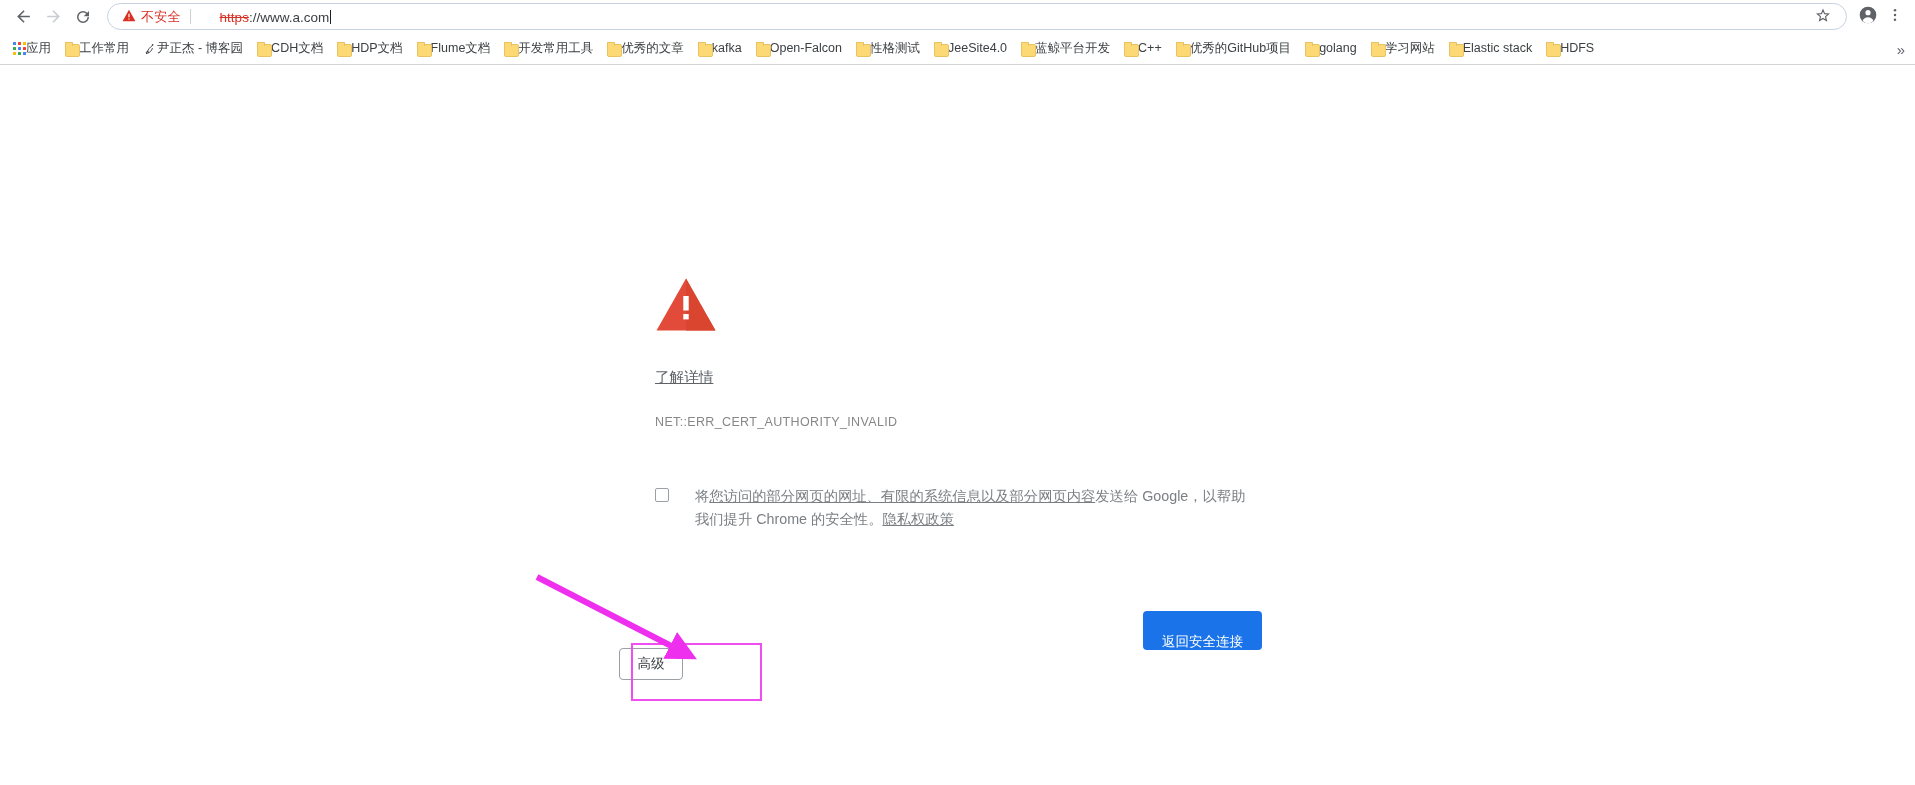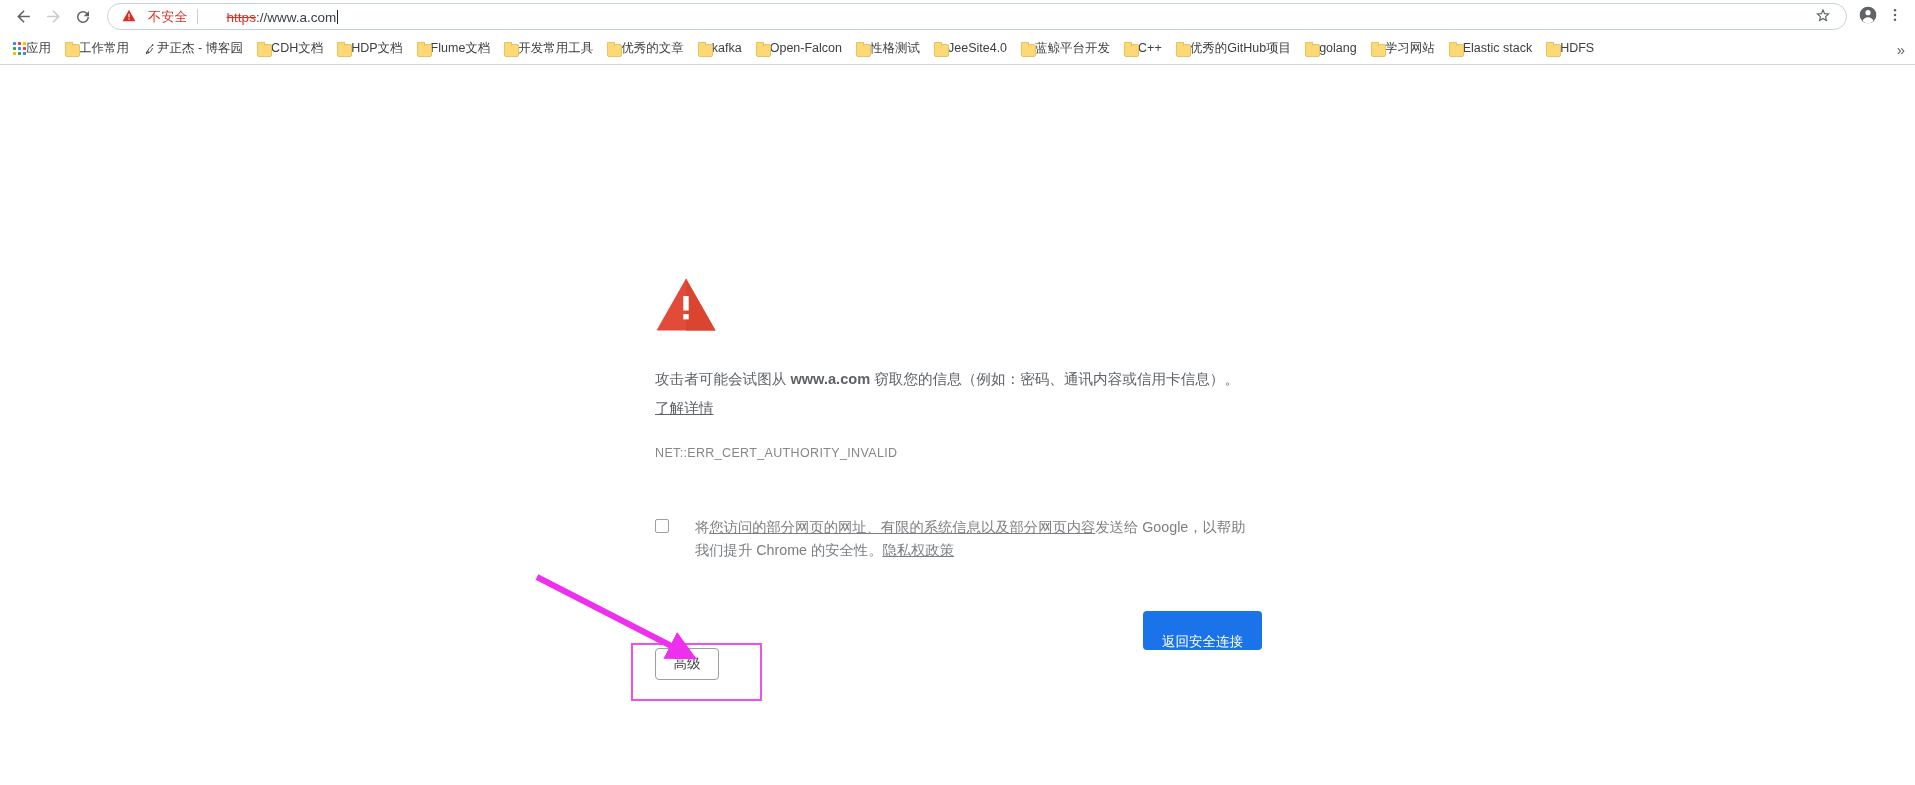--- a/index.html
+++ b/index.html
@@ -59,21 +59,20 @@
     align-items: center;
     flex: 0 0 auto;
     gap: 5px;
   }
   #security-chip .warn-tri { display:block; }
   #not-secure-label {
     color: #d93025;
     font-size: 13px;
     line-height: 1;
     letter-spacing: .2px;
-    margin-left: 7px;
   }
   #chip-divider {
     width: 1px;
     height: 15px;
     background: #cfcfcf;
     margin: 0 9px 0 9px;
     flex: 0 0 auto;
   }
   #url-text {
     font-size: 13.5px;
@@ -247,21 +246,21 @@
     font-size: 14.3px;
     color: #7b7f83;
     line-height: 1.62;
   }
   .dotted-link { text-decoration: underline; }
   #privacy-link { text-decoration: underline; color: #7b7f83; }
 
   
   #advanced-button {
     position: absolute;
-    left: 655px;
+    left: 619px;
     top: 583px;
     min-width: 64px;
     height: 32px;
     padding: 0 14px;
     background: #ffffff;
     border: 1px solid #9aa0a6;
     border-radius: 4px;
     font-size: 13.5px;
     color: #3c4043;
     font-family: "Liberation Sans", "DejaVu Sans", sans-serif;
@@ -515,21 +514,20 @@
     <div id="warn-triangle">
       <svg width="62" height="55" viewBox="0 0 62 55" aria-hidden="true">
         <path d="M31 1.5L60.5 53.5H1.5z" fill="#e24b3a"></path>
         <path d="M31 1.5L60.5 53.5H31z" fill="#d9452f"></path>
         <rect x="28.3" y="19" width="5.4" height="14.5" fill="#ffffff"></rect>
         <rect x="28.3" y="37" width="5.4" height="5.4" fill="#ffffff"></rect>
       </svg>
     </div>
 
 
-    <p id="err-paragraph"><span>攻击者可能会试图从 </span><span id="err-host">www.a.com</span><span> 窃取您的信息（例如：密码、通讯内容或信用卡信息）。</span></p>
 
     <a id="learn-more">了解详情</a>
 
     <div id="err-code">NET::ERR_CERT_AUTHORITY_INVALID</div>
 
     <div id="report-row">
       <div id="report-checkbox"></div>
       <div id="report-text"><span>将</span><span class="dotted-link">您访问的部分网页的网址、有限的系统信息以及部分网页内容</span><span>发送给 Google，以帮助我们提升 Chrome 的安全性。</span><a id="privacy-link">隐私权政策</a></div>
     </div>
 

